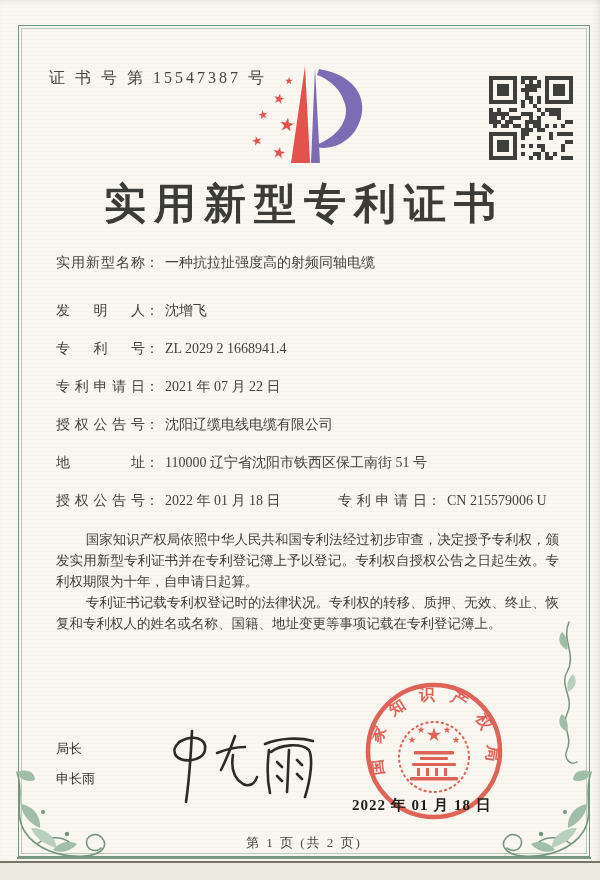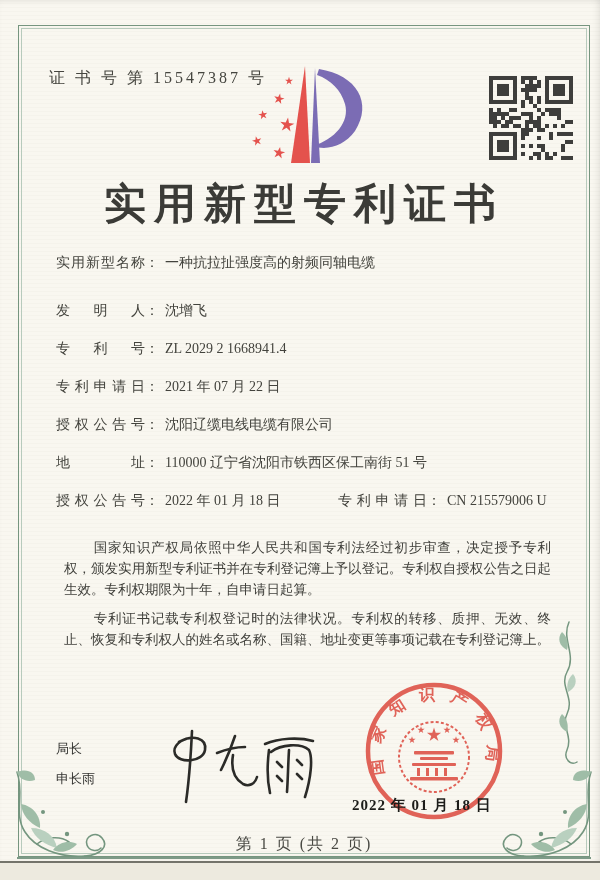--- a/index.html
+++ b/index.html
@@ -24,31 +24,31 @@
 
   .fields{position:absolute;left:37px;right:26px;top:227px;font-size:14px;color:#43433d;}
   .frow{line-height:20px;margin-bottom:18px;white-space:nowrap;}
   .frow.first{margin-bottom:28px;}
   .flabel{display:inline-block;width:89px;text-align:justify;text-align-last:justify;vertical-align:top;}
   .fcolon{display:inline-block;margin-right:6px;}
   .grant-pair.right{margin-left:54px;}
 
   .bodytext{position:absolute;left:37px;right:30px;top:503px;font-size:13.5px;line-height:21px;
             color:#3f3f3a;text-align:justify;}
-  .bodytext p{margin:8px;text-indent:2.2em;}
+  .bodytext p{margin:0;text-indent:2.2em;}
 
   .sign{position:absolute;left:37px;top:708px;font-size:13px;line-height:30px;color:#333330;
         font-family:"Liberation Sans","DejaVu Sans",sans-serif;}
   .signature{position:absolute;left:130px;top:700px;}
 
   .seal{position:absolute;left:340px;top:650px;}
   .seal-date{position:absolute;left:333px;top:770px;font-size:15px;font-weight:bold;
              letter-spacing:1px;color:#1d1d1a;z-index:5;}
 
-  .footer{position:absolute;left:0;right:0;top:808px;text-align:center;font-size:16px;
+  .footer{position:absolute;left:0;right:0;top:808px;text-align:center;font-size:13px;
           letter-spacing:2px;color:#4a4a44;}
 
   .orn-bl{position:absolute;left:-12px;bottom:-10px;}
   .orn-br{position:absolute;right:-12px;bottom:-10px;transform:scaleX(-1);}
   .vine{position:absolute;right:4px;bottom:86px;}
 </style>
 </head>
 <body>
 
 <div class="paper">

